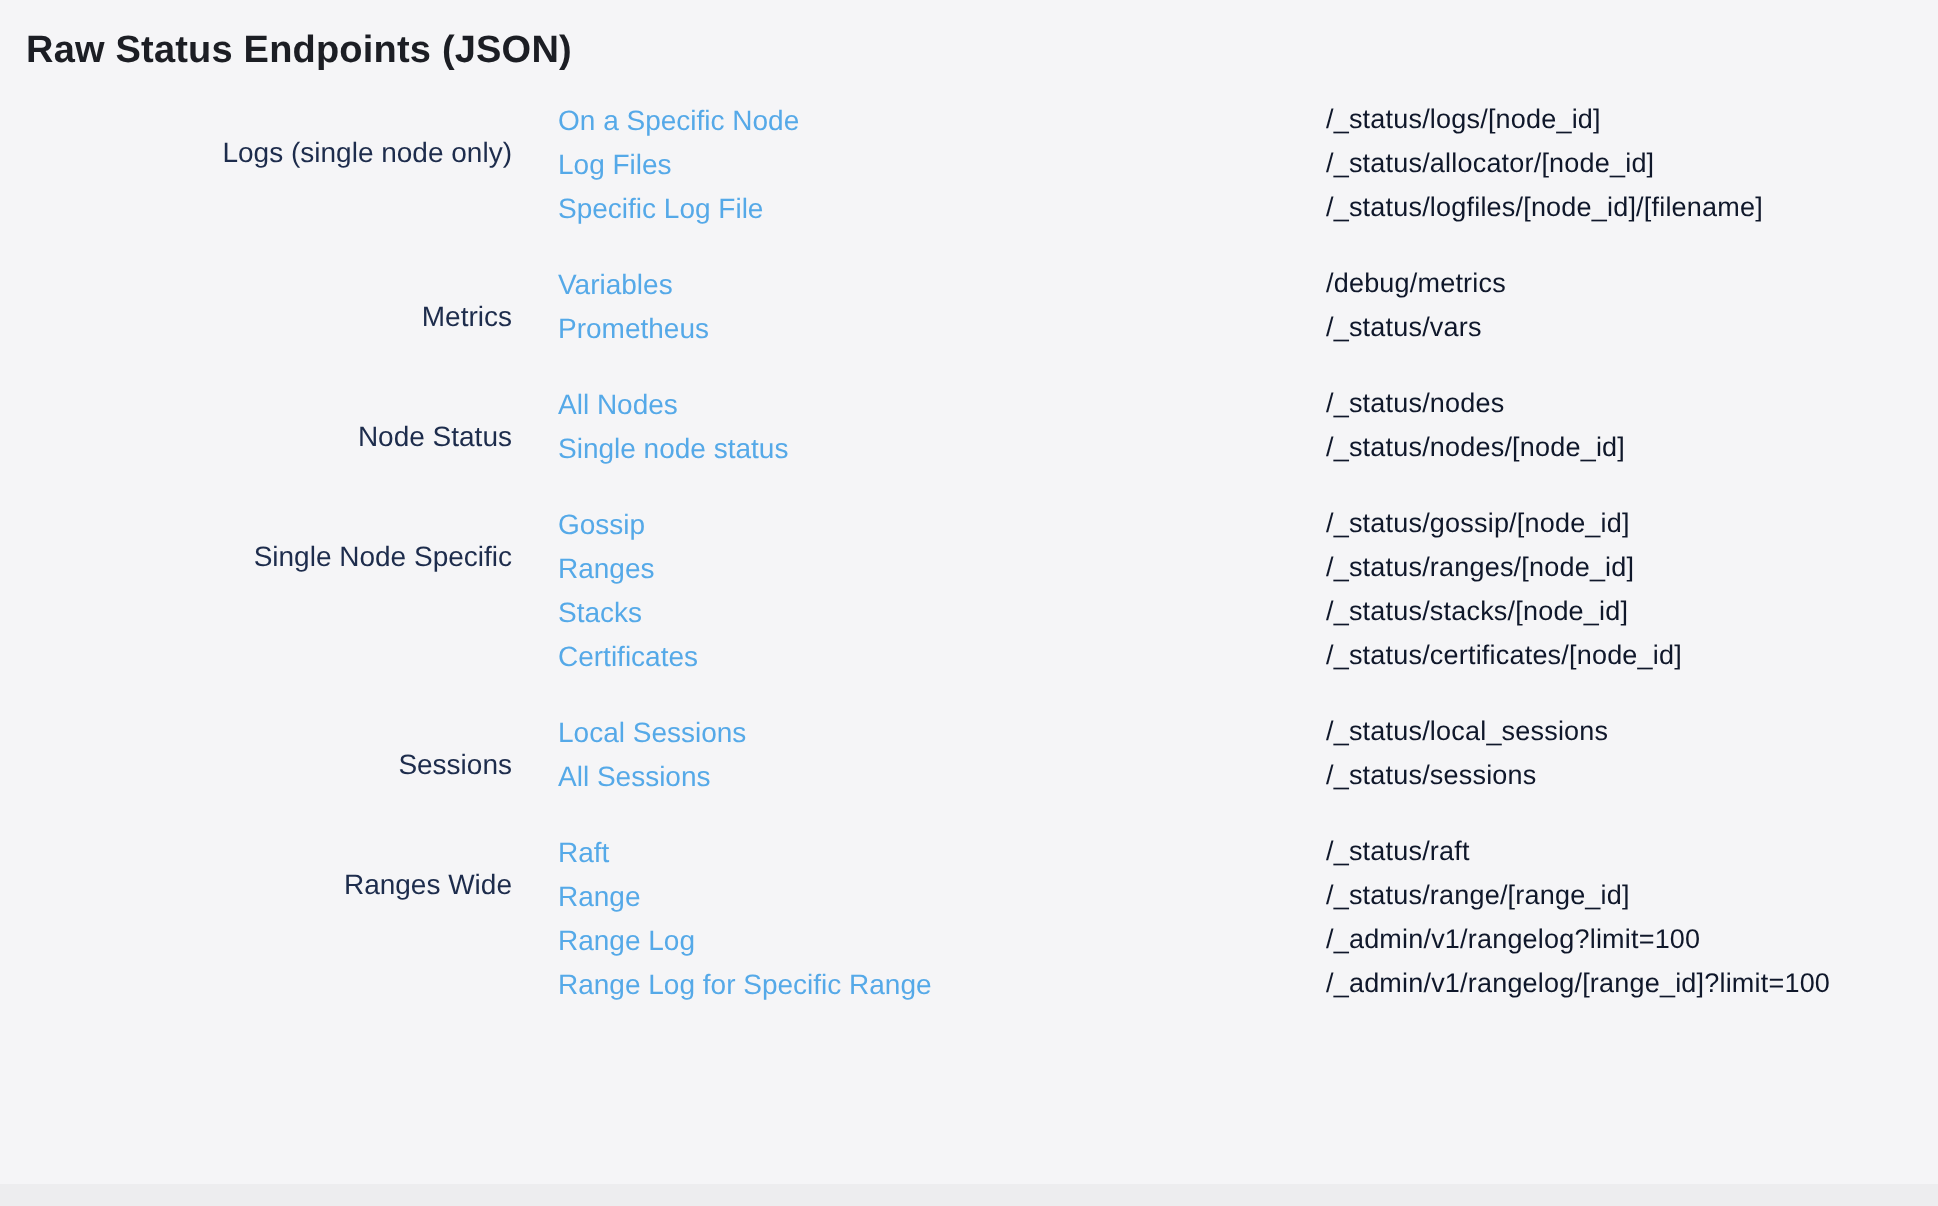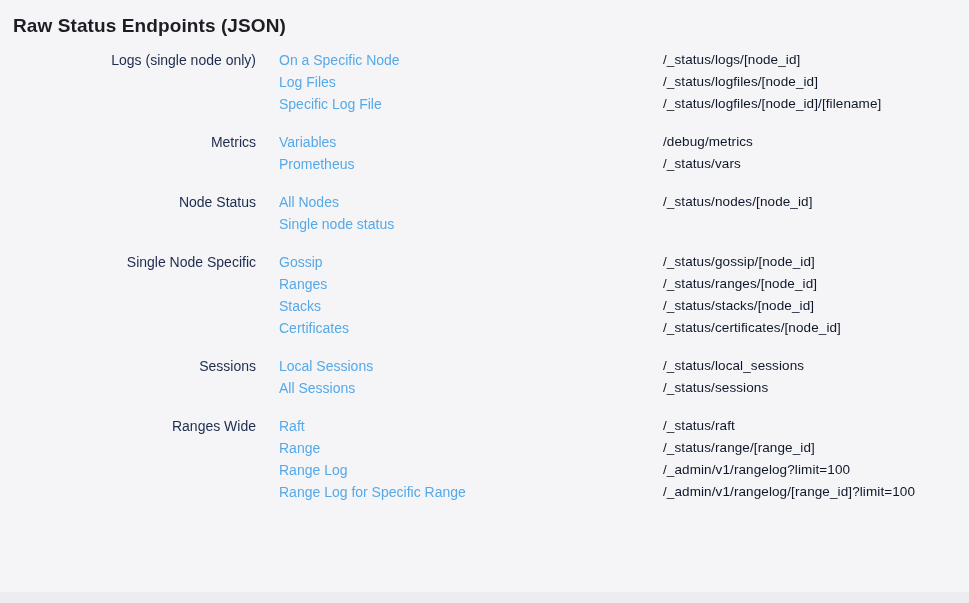--- a/index.html
+++ b/index.html
@@ -35,20 +35,21 @@
     grid-template-columns: 256px 361px auto;
     column-gap: 23px;
     margin-bottom: 16px;
   }
   .category {
     text-align: right;
     font-size: 14px;
     font-weight: 500;
     color: #1d2c4c;
     line-height: 22px;
+    margin-top: 16px;
   }
   .links, .urls {
     display: flex;
     flex-direction: column;
   }
   .link {
     font-size: 14px;
     color: #55a9e8;
     line-height: 22px;
     text-decoration: none;
@@ -79,21 +80,21 @@
   <div class="table" id="sections-root">
   <div class="section">
     <div class="category">Logs (single node only)</div>
     <div class="links">
           <a class="link">On a Specific Node</a>
           <a class="link">Log Files</a>
           <a class="link">Specific Log File</a>
         </div>
     <div class="urls">
           <div class="url">/_status/logs/[node_id]</div>
-          <div class="url">/_status/logfiles/[node_id]</div>
+          <div class="url">/_status/allocator/[node_id]</div>
           <div class="url">/_status/logfiles/[node_id]/[filename]</div>
         </div>
   </div>
 
   <div class="section">
     <div class="category">Metrics</div>
     <div class="links">
           <a class="link">Variables</a>
           <a class="link">Prometheus</a>
         </div>
@@ -103,20 +104,21 @@
         </div>
   </div>
 
   <div class="section">
     <div class="category">Node Status</div>
     <div class="links">
           <a class="link">All Nodes</a>
           <a class="link">Single node status</a>
         </div>
     <div class="urls">
+          <div class="url">/_status/nodes</div>
           <div class="url">/_status/nodes/[node_id]</div>
         </div>
   </div>
 
   <div class="section">
     <div class="category">Single Node Specific</div>
     <div class="links">
           <a class="link">Gossip</a>
           <a class="link">Ranges</a>
           <a class="link">Stacks</a>

